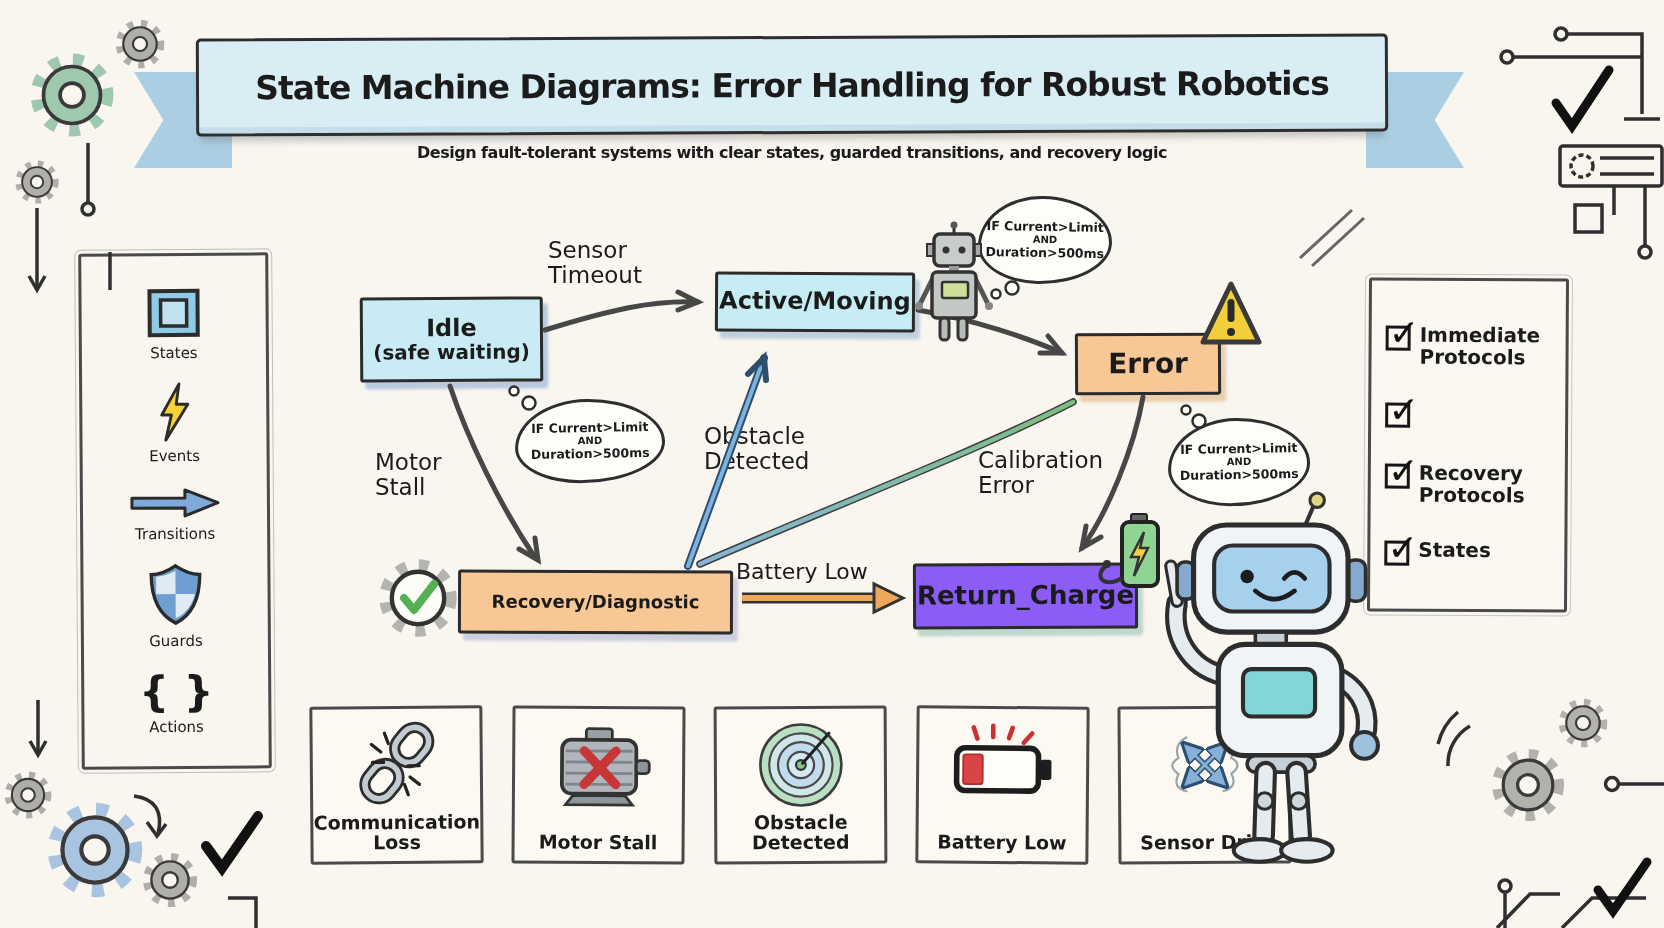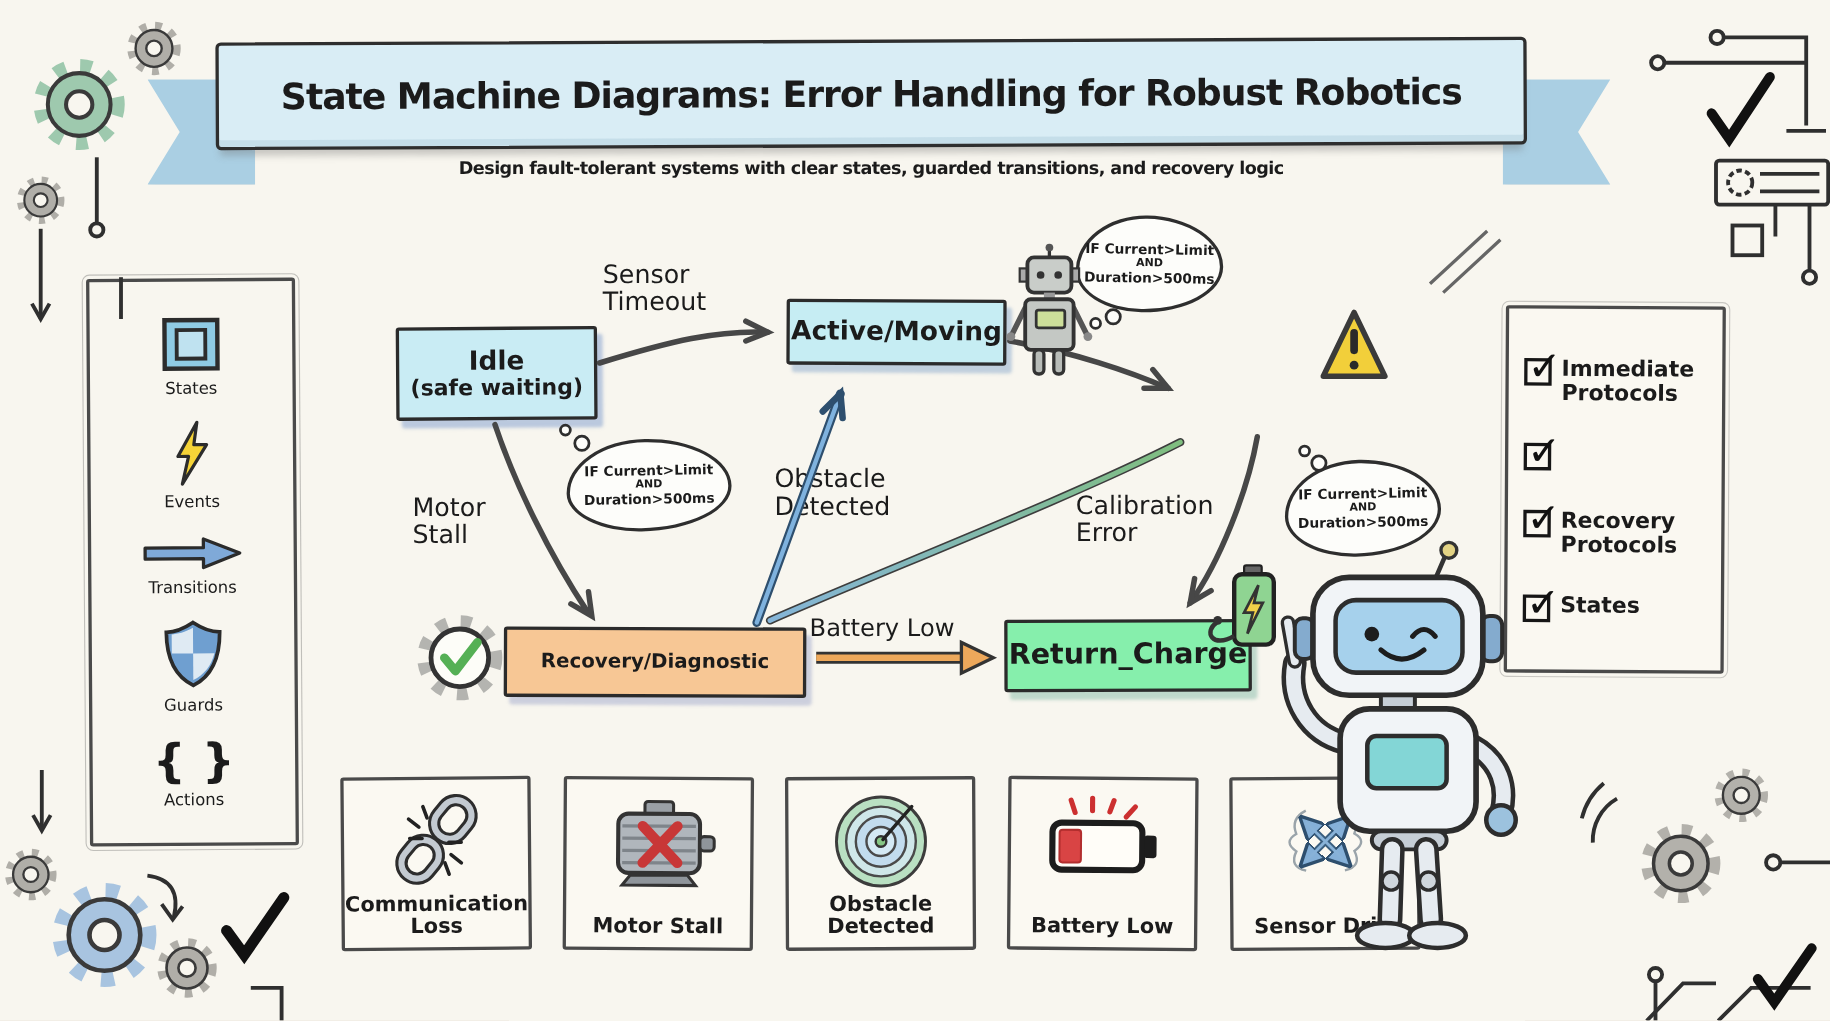--- a/index.html
+++ b/index.html
@@ -122,24 +122,27 @@
     </div>
   </div>
 
   <div class="state-box" style="left:360px;top:297px;width:183px;height:85px;background:#c9ecf4;transform:rotate(-0.4deg);box-shadow:5px 7px 3px rgba(125,155,205,.5);">
     <div style="font-size:24px;">Idle</div>
     <div class="st-sub" style="font-size:20px;">(safe waiting)</div>
   </div>
   <div class="state-box" style="left:715px;top:272px;width:200px;height:60px;background:#c6edf3;transform:rotate(0.3deg);box-shadow:5px 7px 3px rgba(125,160,200,.45);font-size:24px;">
     <div>Active/Moving</div>
   </div>
+  <div class="state-box" style="left:1075px;top:333px;width:146px;height:62px;background:#f7c795;transform:rotate(-0.3deg);box-shadow:5px 7px 3px rgba(220,170,110,.5);font-size:28px;">
+    <div>Error</div>
+  </div>
   <div class="state-box" style="left:458px;top:570px;width:275px;height:64px;background:#f7c795;transform:rotate(0.2deg);box-shadow:5px 7px 3px rgba(150,160,200,.45);font-size:18px;">
     <div>Recovery/Diagnostic</div>
   </div>
-  <div class="state-box" style="left:913px;top:563px;width:225px;height:66px;background:#86efac;transform:rotate(-0.2deg);box-shadow:5px 7px 3px rgba(120,180,160,.45);font-size:26px;">
+  <div class="state-box" style="left:913px;top:563px;width:225px;height:66px;background:#8b5cf6;transform:rotate(-0.2deg);box-shadow:5px 7px 3px rgba(120,180,160,.45);font-size:26px;">
     <div>Return_Charge</div>
   </div>
 
   <div class="trans-label" style="left:548px;top:238px;width:140px;">Sensor Timeout</div>
   <div class="trans-label" style="left:375px;top:450px;width:120px;">Motor Stall</div>
   <div class="trans-label" style="left:704px;top:424px;width:160px;">Obstacle Detected</div>
   <div class="trans-label" style="left:978px;top:448px;width:170px;">Calibration Error</div>
   <div class="trans-label" style="left:736px;top:560px;width:160px;white-space:nowrap;font-size:22px;">Battery Low</div>
 
   <div class="cloud" style="left:515px;top:399px;width:150px;height:84px;transform:rotate(-1deg);">

